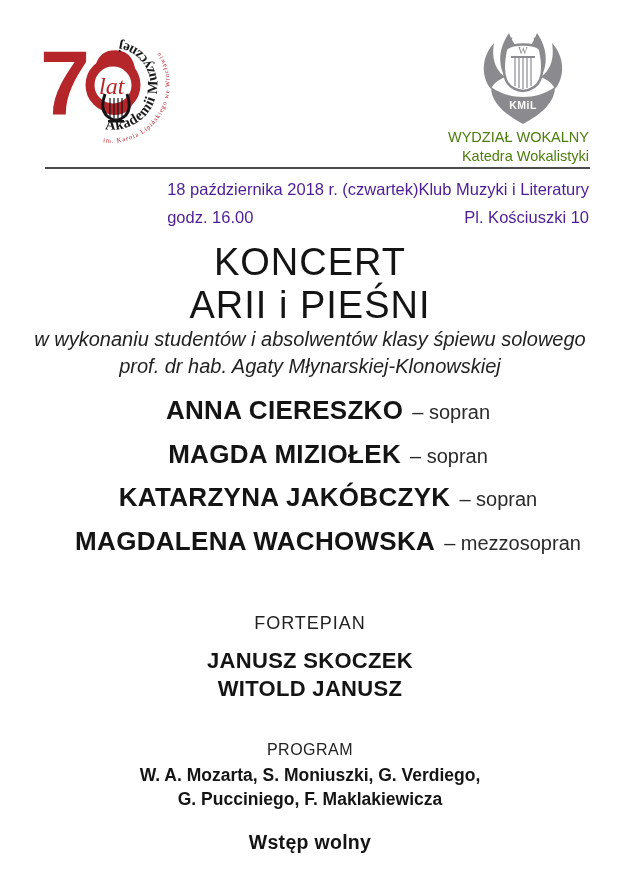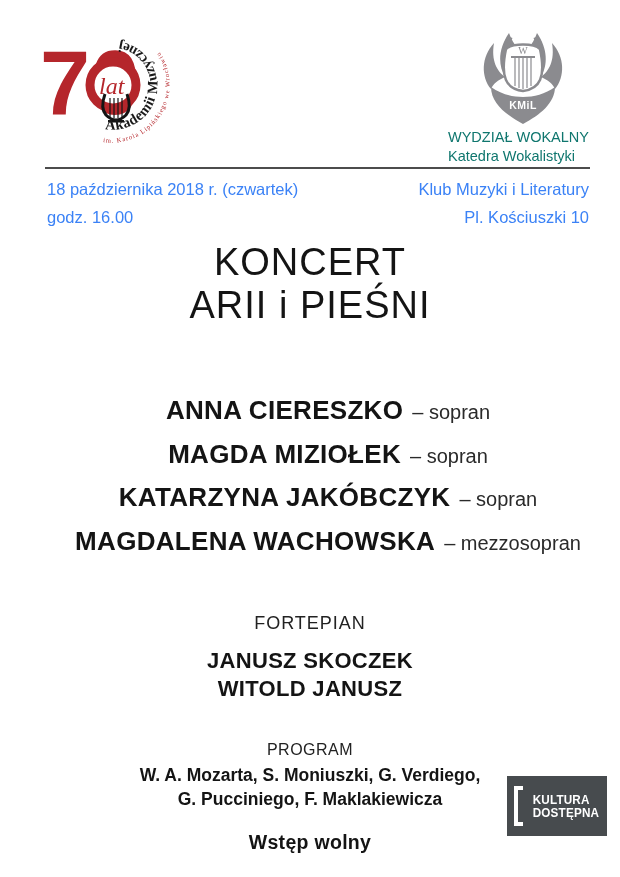--- a/index.html
+++ b/index.html
@@ -10,27 +10,27 @@
   }
   svg { overflow:visible; display:block; }
 
   
   .anniv { position:absolute; left:38px; top:26px; width:150px; height:124px; }
 
   
   .kmil { position:absolute; left:477px; top:27px; width:92px; height:100px; }
 
   
-  .dept { position:absolute; right:31px; top:128px; text-align:left;
-          font-size:14.5px; line-height:19px; color:#0f766e; }
+  .dept { position:absolute; right:31px; top:128px; text-align:right;
+          font-size:14.5px; line-height:19px; color:#4d7c0f; }
 
   .rule { position:absolute; left:45px; top:167px; width:545px; height:2px; background:#4c4c4c; }
 
   .event { position:absolute; left:47px; right:31px; top:175px; display:flex;
-           justify-content:space-between; font-size:16.5px; line-height:28px; color:#3b82f6; }
+           justify-content:flex-end; font-size:16.5px; line-height:28px; color:#4c1d95; }
   .ev-right { text-align:right; }
 
   .title { position:absolute; left:0; right:0; top:241px; text-align:center;
            font-size:38px; font-weight:normal; line-height:43px; letter-spacing:1px; color:#141414; }
 
   .subtitle { position:absolute; left:0; right:0; top:326px; text-align:center;
               font-style:italic; font-size:20px; line-height:27px; color:#222; }
 
   .performers { position:absolute; left:0; right:0; top:395px; }
   .perf { height:30px; margin-bottom:13.5px; display:flex; justify-content:center;
@@ -126,20 +126,24 @@
       <div>Klub Muzyki i Literatury</div>
       <div>Pl. Kościuszki 10</div>
     </div>
   </div>
 
   <div class="title">
     <div>KONCERT</div>
     <div>ARII i PIEŚNI</div>
   </div>
 
+  <div class="subtitle">
+    <div>w wykonaniu studentów i absolwentów klasy śpiewu solowego</div>
+    <div>prof. dr hab. Agaty Młynarskiej-Klonowskiej</div>
+  </div>
 
   <div class="performers">
     <div class="perf">
       <span class="pname">ANNA CIERESZKO</span>
       <span class="pvoice">– sopran</span>
     </div>
     <div class="perf">
       <span class="pname">MAGDA MIZIOŁEK</span>
       <span class="pvoice">– sopran</span>
     </div>
@@ -160,23 +164,14 @@
   </div>
 
   <div class="program">
     <div class="prog-h">PROGRAM</div>
     <div class="prog-line">W. A. Mozarta, S. Moniuszki, G. Verdiego,</div>
     <div class="prog-line">G. Pucciniego, F. Maklakiewicza</div>
   </div>
 
   <div class="admission">Wstęp wolny</div>
 
-  <div class="partner">
-    <svg width="13" height="42" viewBox="0 0 13 42">
-      <path d="M11,1 H2 V41 H11 V37 H6 V5 H11 Z" fill="#ffffff"></path>
-    </svg>
-    <div class="partner-text">
-      <div>KULTURA</div>
-      <div>DOSTĘPNA</div>
-    </div>
-  </div>
 
 </div>
 
 </body></html>

